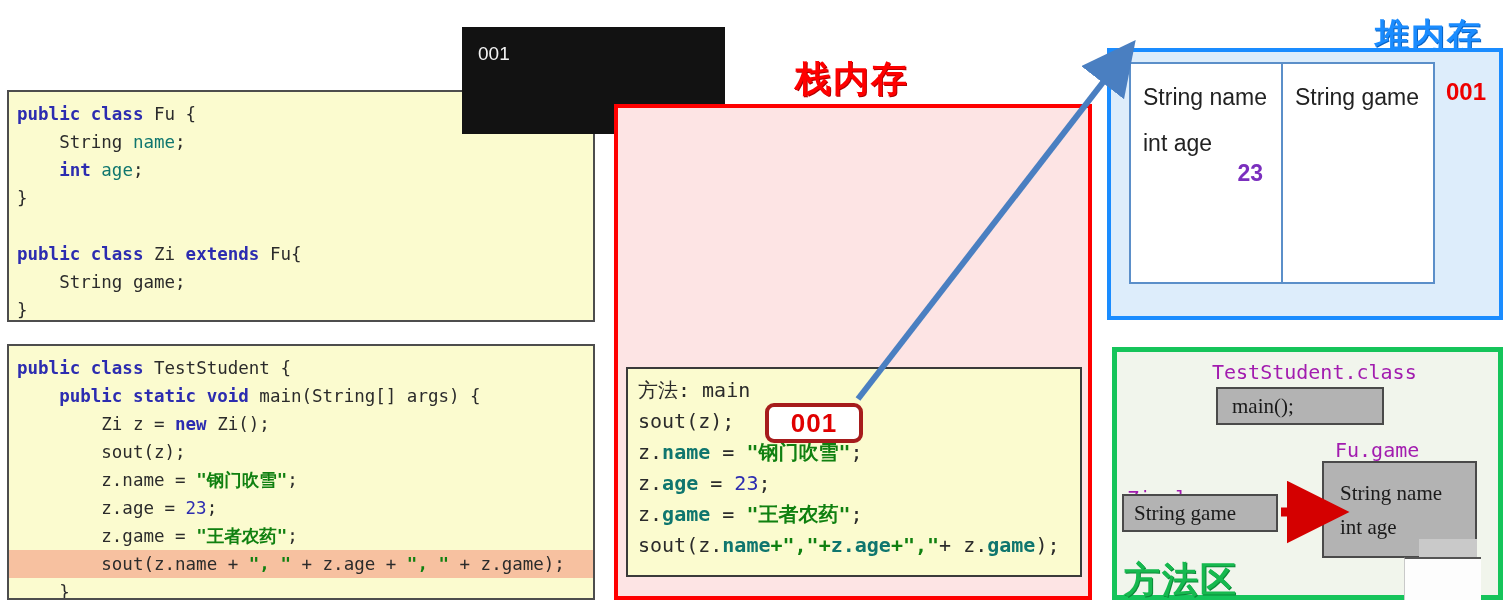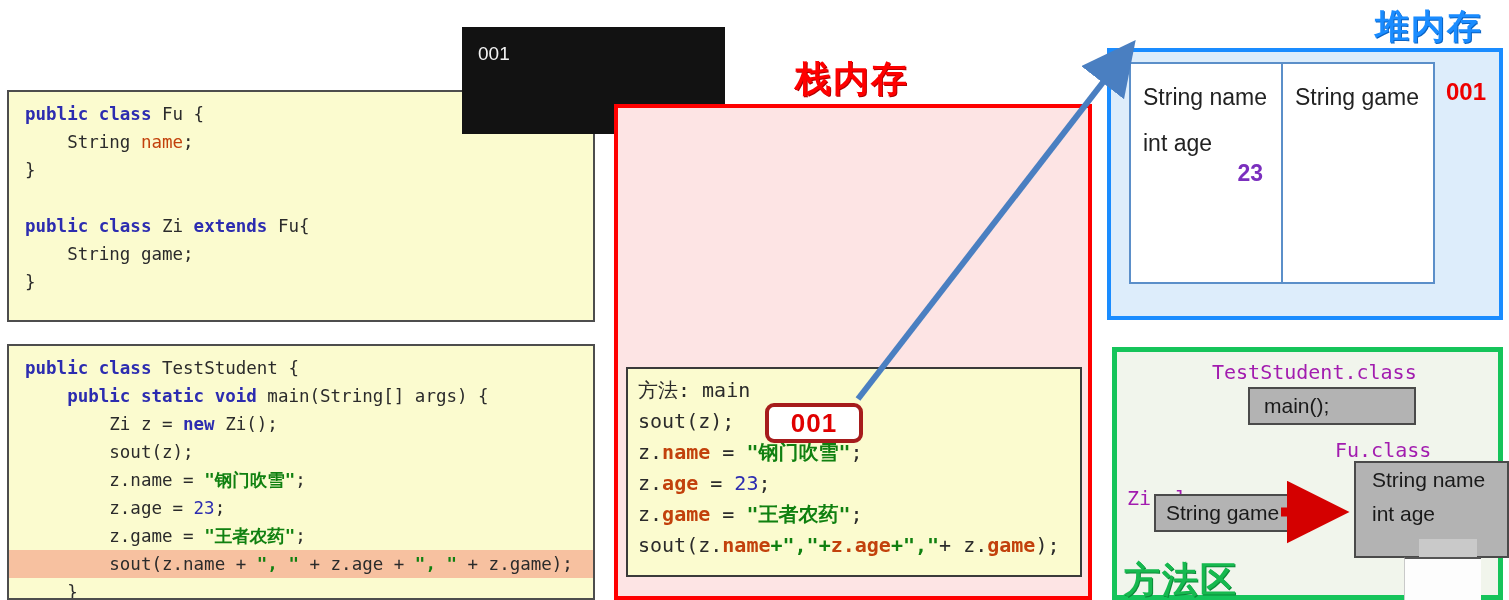--- a/index.html
+++ b/index.html
@@ -15,24 +15,24 @@
     background:#fbfbcf;
     border:2px solid #4d4d4d;
     box-sizing:border-box;
     font-family:"DejaVu Sans Mono","Liberation Mono",monospace;
     font-size:17.5px;
     line-height:28px;
     color:#2b2b2b;
     padding:8px 0 6px 0;
     overflow:hidden;
   }
-  .codebox .ln{white-space:pre;padding-left:16px;}
+  .codebox .ln{white-space:pre;padding-left:8px;}
   .codebox .ln.hl{background:#f7c1a0;}
   .kw{color:#2c2cb0;font-weight:600;}
-  .fld{color:#c2410c;}
+  .fld{color:#0f766e;}
   .str{color:#108010;font-weight:700;}
   .num{color:#2c2cb0;}
   .plain{color:#2b2b2b;}
 
   
   #console-box{
     background:#121212;color:#f2f2f2;
     font-size:19px;line-height:30px;
     padding:12px 16px 10px 16px;
     box-sizing:border-box;
@@ -99,45 +99,45 @@
     position:absolute;color:#16b94f;font-weight:bold;font-size:36px;
     text-shadow:1px 1px 0 #0b8a38;letter-spacing:2px;
   }
   .mlabel{
     position:absolute;font-family:"DejaVu Sans Mono","Liberation Mono",monospace;
     font-size:20px;color:#a21caf;white-space:pre;
   }
   .mbox{
     position:absolute;background:#b3b3b3;border:2px solid #4a4a4a;
     box-sizing:border-box;
-    font-family:Liberation Sans, sans-serif;
+    font-family:Liberation Serif, serif;
     font-size:21px;color:#1a1a1a;
-    display:flex;flex-direction:column;
+    display:flex;flex-direction:column;justify-content:center;
     padding-left:14px;
     line-height:34px;
-    margin-left:32px;
   }
   .mbox .ln{white-space:pre;}
 
   
   svg.arrowlayer{position:absolute;left:0;top:0;width:1509px;height:600px;pointer-events:none;}
 
   
   #overlay-panel{
     position:absolute;background:#fdfdfd;border-top:2px solid #555;
     border-left:1px solid #c9c9c9;
   }
   #overlay-shade{position:absolute;background:#c9c9c9;}
 </style>
 </head>
 <body>
 
 <div class="abs codebox" id="code-top" style="left:7px;top:90px;width:588px;height:232px;">
   <div class="ln"><span class="kw">public class</span> <span class="plain">Fu {</span></div>
   <div class="ln"><span class="plain">    String </span><span class="fld">name</span><span class="plain">;</span></div>
+  <div class="ln"><span class="plain">    </span><span class="kw">int</span> <span class="fld">age</span><span class="plain">;</span></div>
   <div class="ln"><span class="plain">}</span></div>
   <div class="ln">&nbsp;</div>
   <div class="ln"><span class="kw">public class</span> <span class="plain">Zi </span><span class="kw">extends</span> <span class="plain">Fu{</span></div>
   <div class="ln"><span class="plain">    String game;</span></div>
   <div class="ln"><span class="plain">}</span></div>
 </div>
 
 <div class="abs codebox" id="code-bottom" style="left:7px;top:344px;width:588px;height:256px;">
   <div class="ln"><span class="kw">public class</span> <span class="plain">TestStudent {</span></div>
   <div class="ln"><span class="plain">    </span><span class="kw">public static void</span> <span class="plain">main(String[] args) {</span></div>
@@ -163,21 +163,21 @@
   <div class="ln"><span class="plain">方法: main</span></div>
   <div class="ln"><span class="plain">sout(z);</span></div>
   <div class="ln"><span class="plain">z.</span><span class="fld" style="font-weight:700">name</span><span class="plain"> = </span><span class="str">"钢门吹雪"</span><span class="plain">;</span></div>
   <div class="ln"><span class="plain">z.</span><span class="fld" style="font-weight:700">age</span><span class="plain"> = </span><span class="num">23</span><span class="plain">;</span></div>
   <div class="ln"><span class="plain">z.</span><span class="fld" style="font-weight:700">game</span><span class="plain"> = </span><span class="str">"王者农药"</span><span class="plain">;</span></div>
   <div class="ln"><span class="plain">sout(z.</span><span class="fld" style="font-weight:700">name</span><span class="str">+","+</span><span class="fld" style="font-weight:700">z.age</span><span class="str">+","</span><span class="plain">+ z.</span><span class="fld" style="font-weight:700">game</span><span class="plain">);</span></div>
 </div>
 
 <div id="ref-chip" style="left:765px;top:403px;width:90px;height:32px;">001</div>
 
-<div class="abs" id="heap-title" style="left:1375px;top:4px;text-align:right;">堆内存</div>
+<div class="abs" id="heap-title" style="left:1375px;top:13px;text-align:right;">堆内存</div>
 
 <div class="abs" id="heap-box" style="left:1107px;top:48px;width:396px;height:272px;"></div>
 
 <div id="heap-obj" style="left:1129px;top:62px;width:306px;height:222px;">
   <div class="heap-col left">
     <div>String name</div>
     <div style="height:16px"></div>
     <div>int age</div>
     <div class="heap-val">23</div>
   </div>
@@ -189,21 +189,21 @@
 <div id="heap-id" style="left:1446px;top:78px;">001</div>
 
 <div id="method-box" style="left:1112px;top:347px;width:391px;height:253px;">
 </div>
 
 <div class="mlabel" style="left:1212px;top:360px;">TestStudent.class</div>
 <div class="mbox" style="left:1216px;top:387px;width:168px;height:38px;">
   <div class="ln">main();</div>
 </div>
 
-<div class="mlabel" style="left:1335px;top:438px;">Fu.class</div>
+<div class="mlabel" style="left:1335px;top:438px;">Fu.game</div>
 <div class="mbox" style="left:1322px;top:461px;width:155px;height:97px;padding-left:16px;">
   <div class="ln">String name</div>
   <div class="ln">int age</div>
 </div>
 
 <div class="mlabel" style="left:1127px;top:486px;">Zi.class</div>
 <div class="mbox" style="left:1122px;top:494px;width:156px;height:38px;padding-left:10px;">
   <div class="ln">String game</div>
 </div>
 

